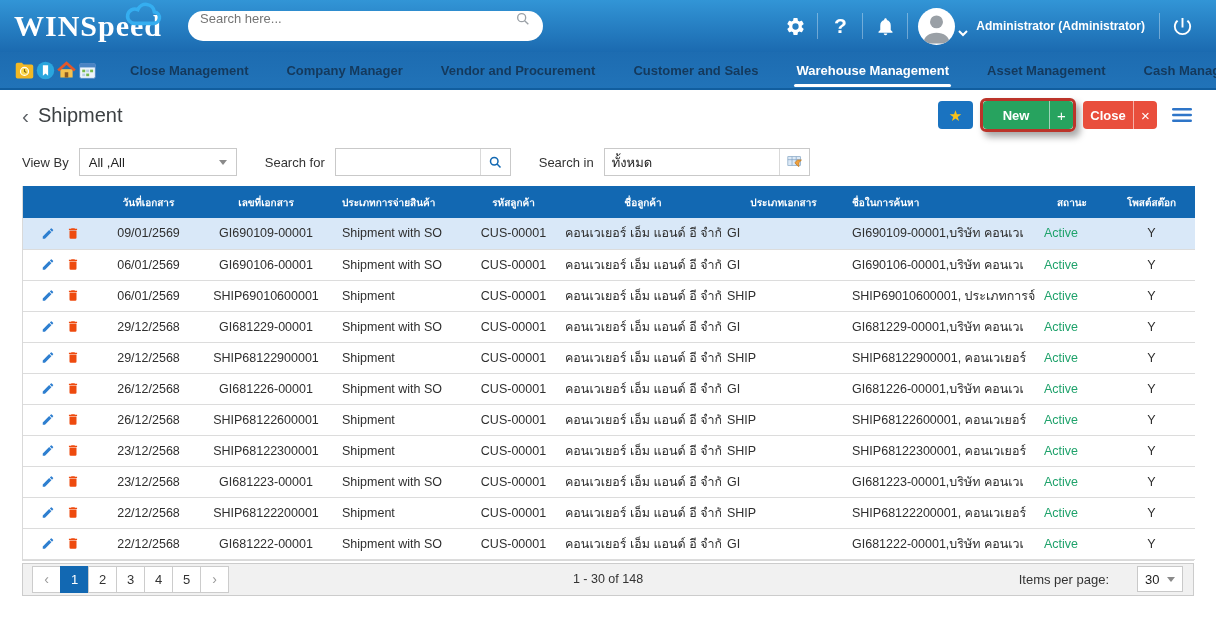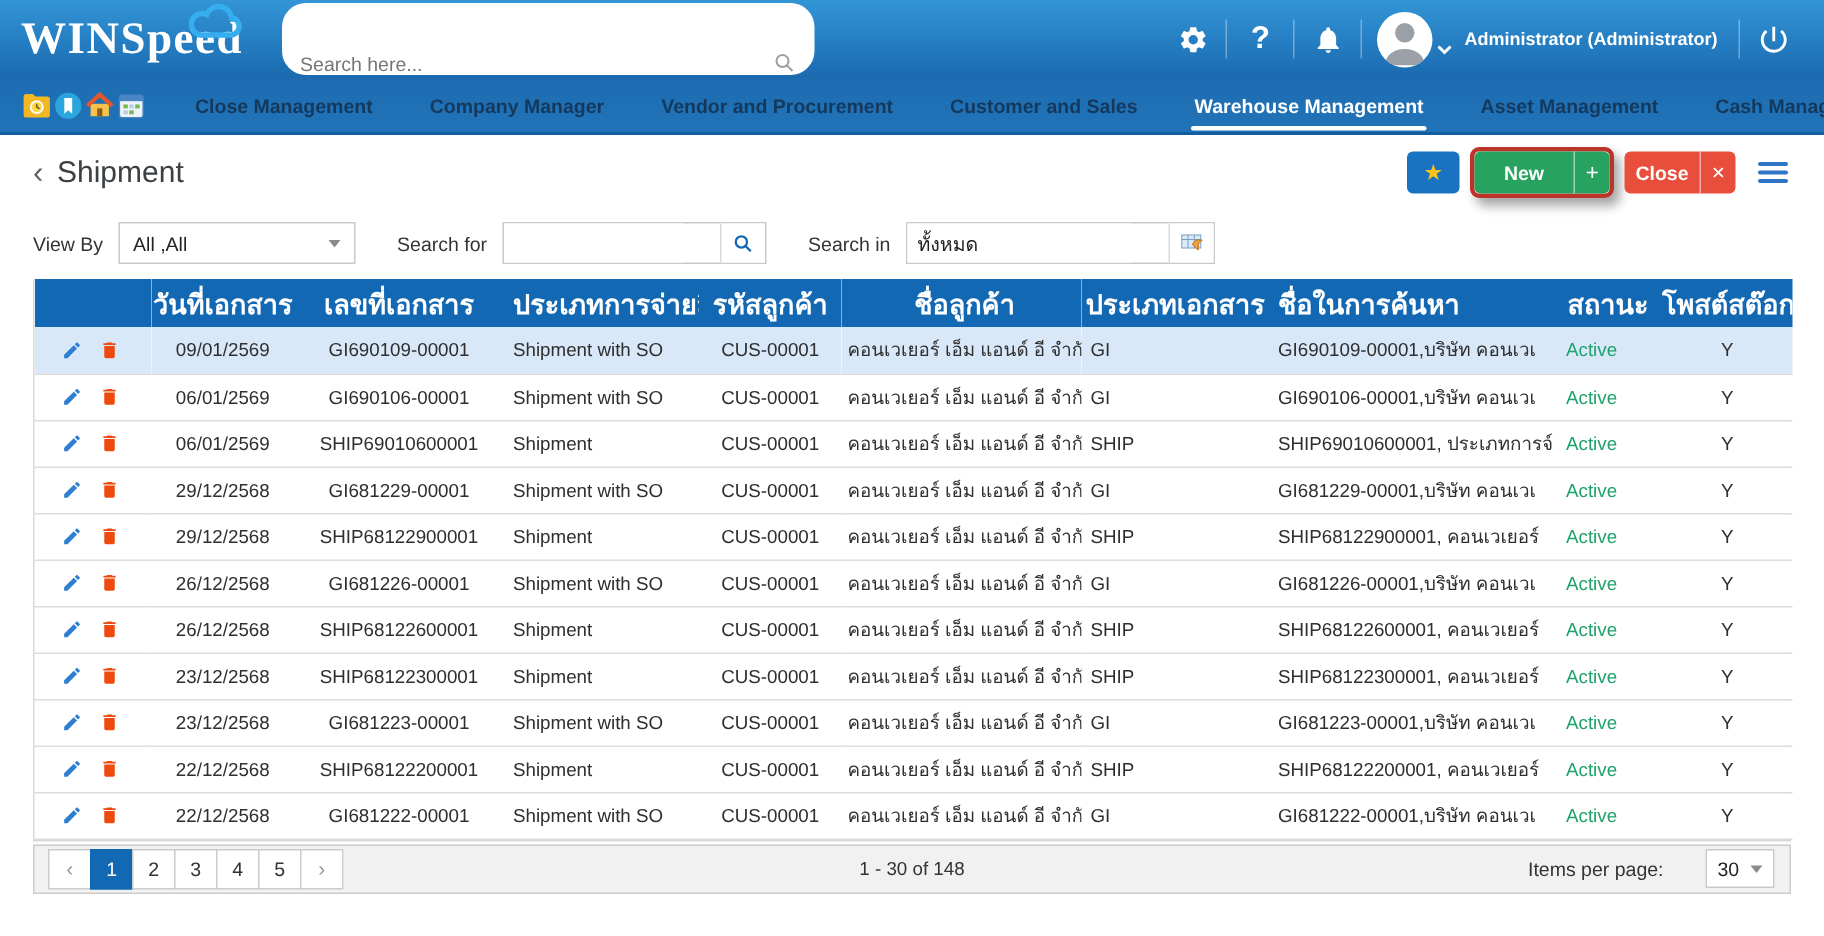--- a/index.html
+++ b/index.html
@@ -5,22 +5,22 @@
   * { box-sizing: border-box; margin: 0; padding: 0; }
   html,body { width:1216px; height:624px; overflow:hidden; background:#fff;
     font-family:"Liberation Sans", sans-serif; }
 
   
   .topbar { height:52px; display:flex; align-items:center; padding:0 14px;
     background:linear-gradient(180deg,#3295d6 0%,#1b6ab0 100%); position:relative; }
   .logo { position:relative; color:#fff; font-family:"Liberation Serif",serif;
     font-weight:bold; font-size:30px; letter-spacing:1px; margin-right:26px; cursor:pointer; }
   .logo .cloud { position:absolute; top:-10px; right:-6px; width:46px; height:30px; }
-  .searchpill { width:355px; height:48px; background:#fff; border-radius:16px;
-    display:flex; align-items:flex-end; padding:0 12px; }
+  .searchpill { width:355px; height:30px; background:#fff; border-radius:16px;
+    display:flex; align-items:flex-start; padding:0 12px; }
   .searchpill input { flex:1; border:none; outline:none; font-size:13px; color:#555;
     font-family:"Liberation Sans",sans-serif; background:transparent; }
   .searchpill svg { width:16px; height:16px; }
   .tb-spacer { flex:1; }
   .tb-right { display:flex; align-items:center; }
   .tb-icon { width:40px; height:40px; display:flex; align-items:center; justify-content:center; cursor:pointer; }
   .tb-icon svg { width:21px; height:21px; }
   .tb-help { color:#fff; font-size:21px; font-weight:bold; }
   .tb-div { width:1px; height:26px; background:rgba(255,255,255,.35); margin:0 2px; }
   .avatar { width:37px; height:37px; border-radius:50%; background:#fff; overflow:hidden;
@@ -78,21 +78,21 @@
     font-family:"Liberation Sans",sans-serif; }
   .composite .cbtn { width:30px; display:flex; align-items:center; justify-content:center;
     border-left:1px solid #d9d9d9; cursor:pointer; background:#fff; }
   .searchfor { margin-left:10px; } .searchfor input { width:120px; }
   .searchin  { margin-left:10px; } .searchin  input { width:150px; }
   .ml28 { margin-left:28px; }
 
   
   .table-wrap { margin:2px 22px 0 22px; border:1px solid #d9d9d9; border-top:none; }
   table { width:100%; border-collapse:collapse; table-layout:fixed; }
-  th { background:#1268b2; color:#fff; font-size:18px; font-weight:bold;
+  th { background:#1268b2; color:#fff; font-size:10px; font-weight:bold;
     height:32px; text-align:center; overflow:hidden; white-space:nowrap; cursor:pointer; }
   td { height:31px; border-bottom:1px solid #dcdcdc; font-size:12.5px; color:#2f2f2f;
     text-align:center; overflow:hidden; white-space:nowrap; background:#fff; }
   tr.selected td { background:#d9e8f8; }
   td.c0 { text-align:left; padding-left:18px; }
   th.c3, td.c3 { text-align:left; padding-left:6px; }
   th.c5, td.c5 { text-align:center; padding-left:4px; }
   td.c6 { text-align:left; padding-left:6px; }
   th.c7, td.c7 { text-align:left; padding-left:6px; }
   td.c8 { text-align:left; padding-left:8px; }

